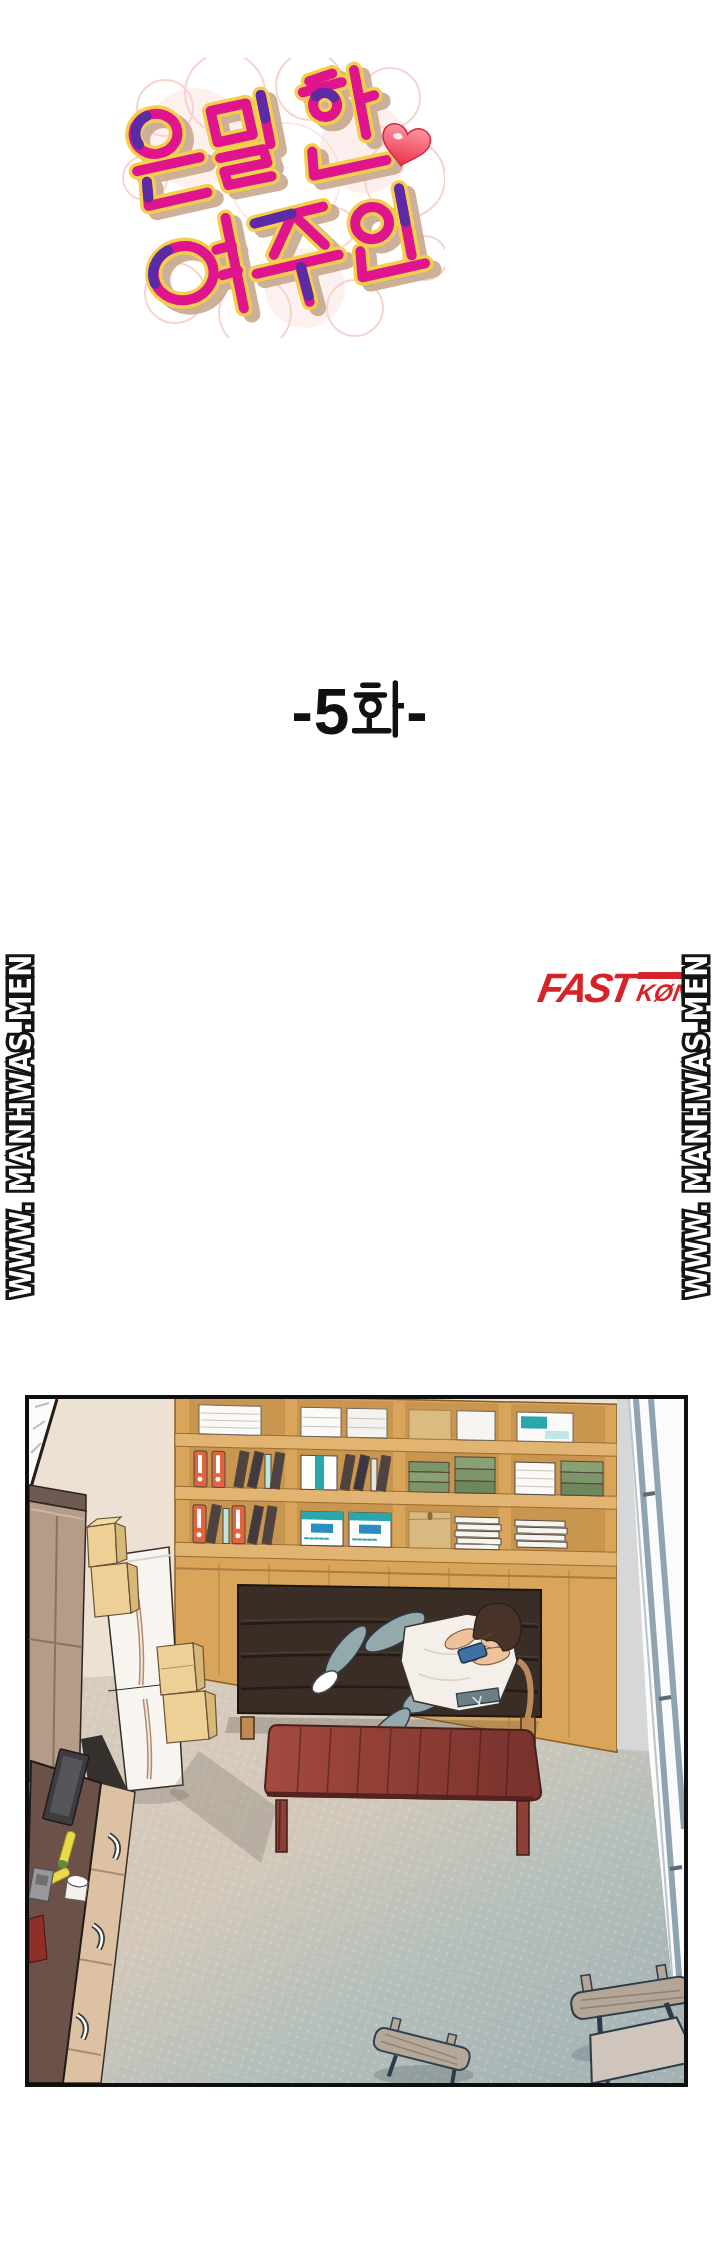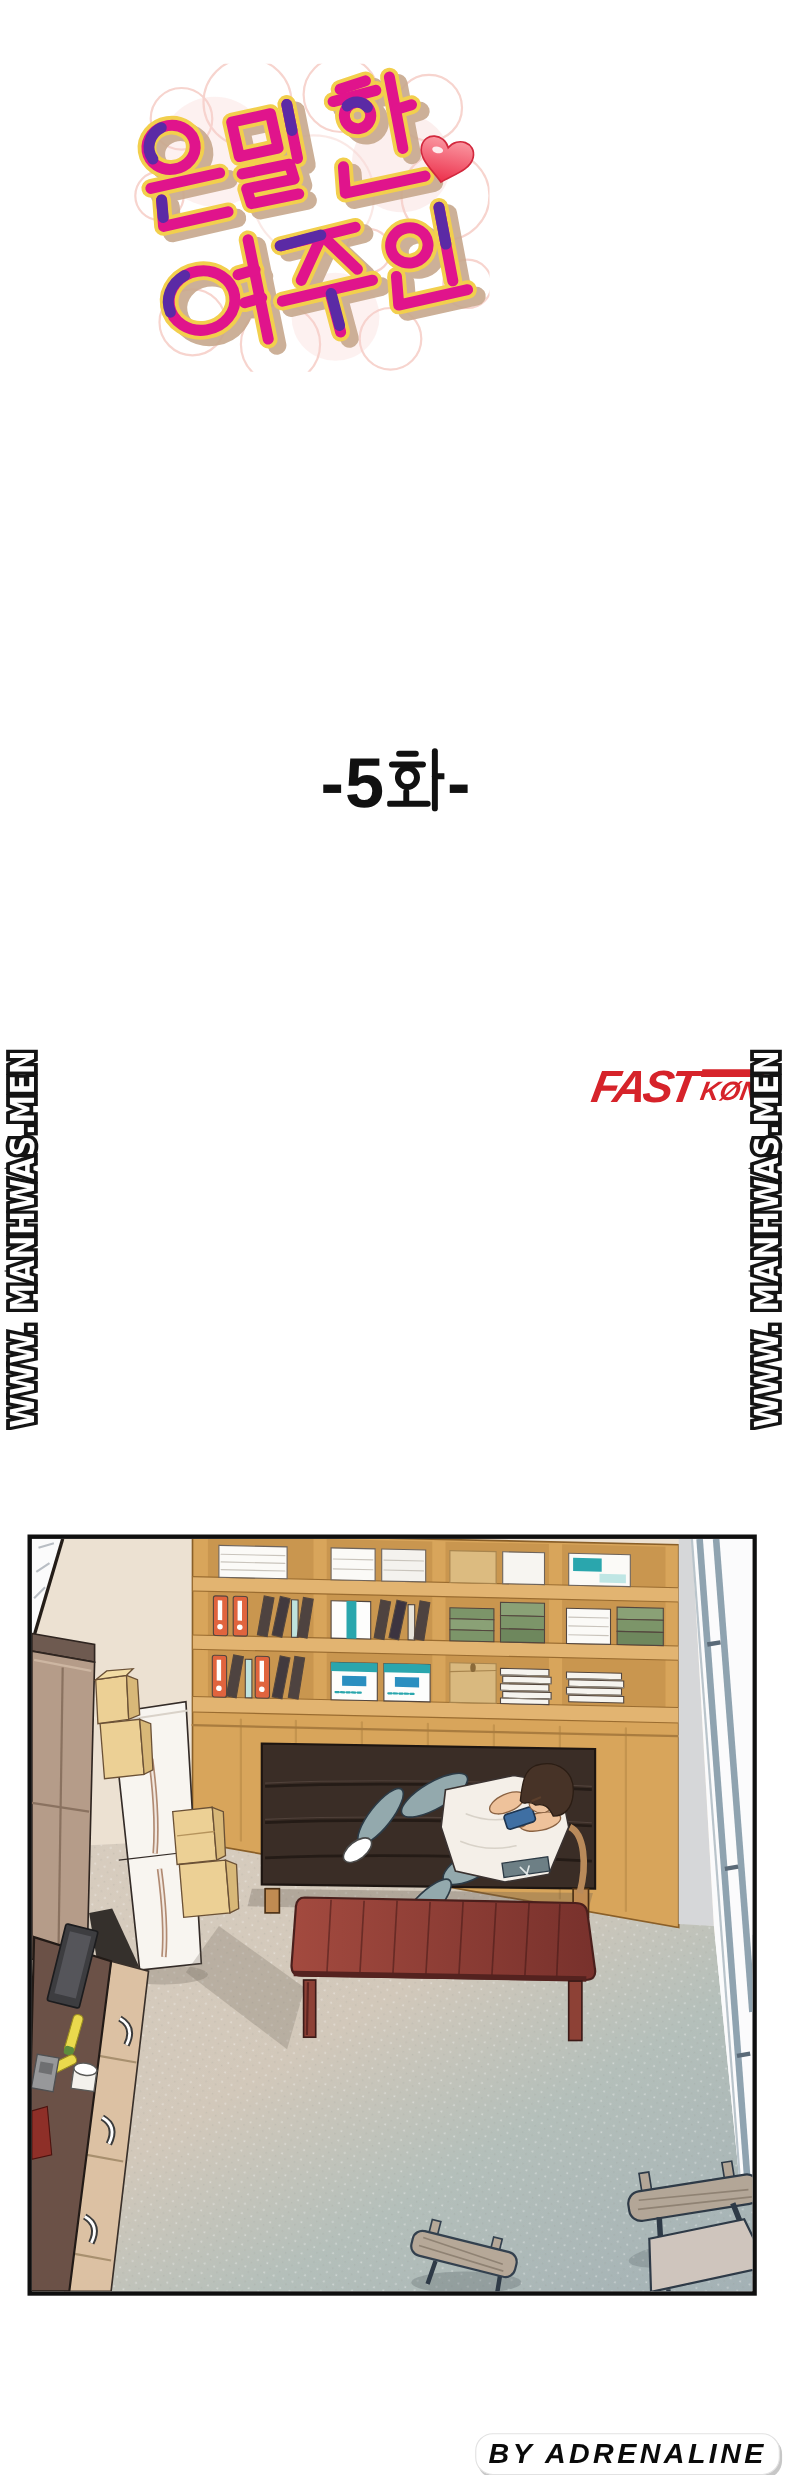--- a/index.html
+++ b/index.html
@@ -569,17 +569,14 @@
           <rect x="546" y="586" width="120" height="27" rx="11" fill="#b3a697" stroke="#2e3a47" stroke-width="2"></rect>
           <path d="M556 594 l100 6 M554 602 l104 5" stroke="#8f8273" stroke-width="1.5" fill="none"></path>
           <path d="M572 612 L570 632 M640 610 L644 628" stroke="#2e3a47" stroke-width="5" fill="none"></path>
           <polygon points="560,630 648,626 662,672 554,678" fill="#cfc5bd" stroke="#2e3a47" stroke-width="2"></polygon>
           <path d="M570 678 L568 690 M650 672 L654 686" stroke="#2e3a47" stroke-width="4" fill="none"></path>
         </g>
       </g>
     </svg>
   </div>
 
-  <div class="credit">
-    <span>BY ADRENALINE</span>
-  </div>
 
 </div>
 
 </body></html>

